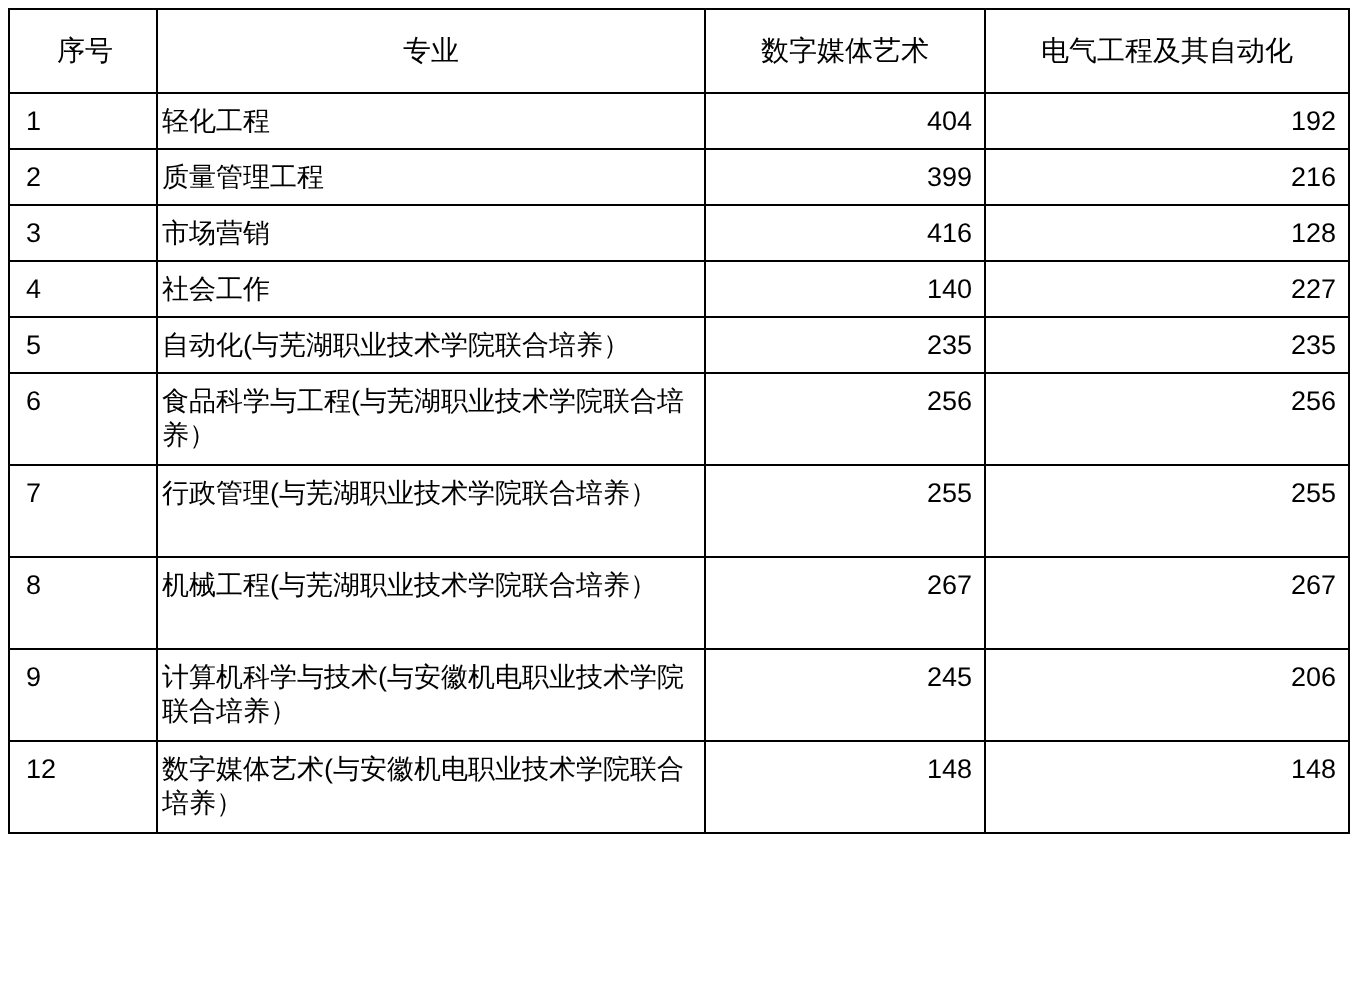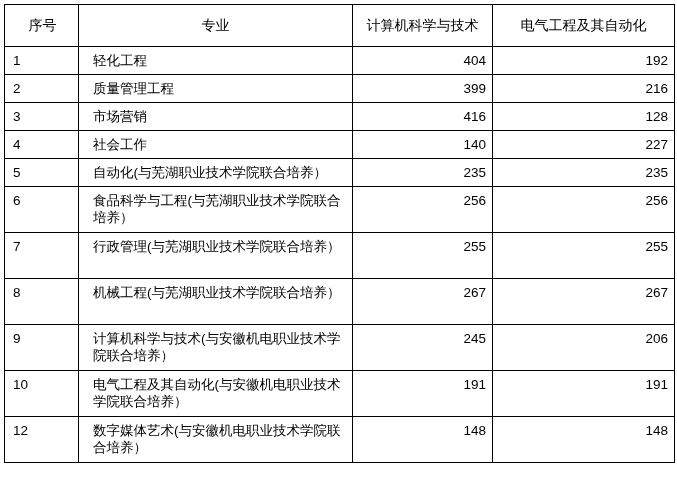--- a/index.html
+++ b/index.html
@@ -49,21 +49,21 @@
     padding-top: 0;
     padding-bottom: 0;
   }
   thead th.hdr-seq { text-align: left; padding-left: 8px; }
   tbody td.seq {
     text-align: left;
     padding-left: 8px;
   }
   tbody td.major {
     text-align: left;
-    padding-left: 14px;
+    padding-left: 2px;
     word-break: break-all;
   }
   tbody td.num {
     text-align: right;
     padding-left: 8px;
   }
   tbody tr.r1 td { height: 28px; }
   tbody tr.r2 td { height: 46px; }
 </style>
 </head>
@@ -74,21 +74,21 @@
     <colgroup>
       <col class="c0">
         <col class="c1">
         <col class="c2">
         <col class="c3">
     </colgroup>
     <thead>
       <tr>
         <th class="hdr-seq">序号</th>
         <th>专业</th>
-        <th>计算机科学与技术</th>
+        <th>数字媒体艺术</th>
         <th>电气工程及其自动化</th>
       </tr>
     </thead>
     <tbody>
       <tr class="r1">
         <td class="seq">1</td>
         <td class="major">轻化工程</td>
         <td class="num">404</td>
         <td class="num">192</td>
       </tr>
@@ -134,26 +134,20 @@
         <td class="num">267</td>
         <td class="num">267</td>
       </tr>
       <tr class="r2">
         <td class="seq">9</td>
         <td class="major">计算机科学与技术(与安徽机电职业技术学院联合培养）</td>
         <td class="num">245</td>
         <td class="num">206</td>
       </tr>
       <tr class="r2">
-        <td class="seq">10</td>
-        <td class="major">电气工程及其自动化(与安徽机电职业技术学院联合培养）</td>
-        <td class="num">191</td>
-        <td class="num">191</td>
-      </tr>
-      <tr class="r2">
         <td class="seq">12</td>
         <td class="major">数字媒体艺术(与安徽机电职业技术学院联合培养）</td>
         <td class="num">148</td>
         <td class="num">148</td>
       </tr>
 
     </tbody>
   </table>
 </div>
 

